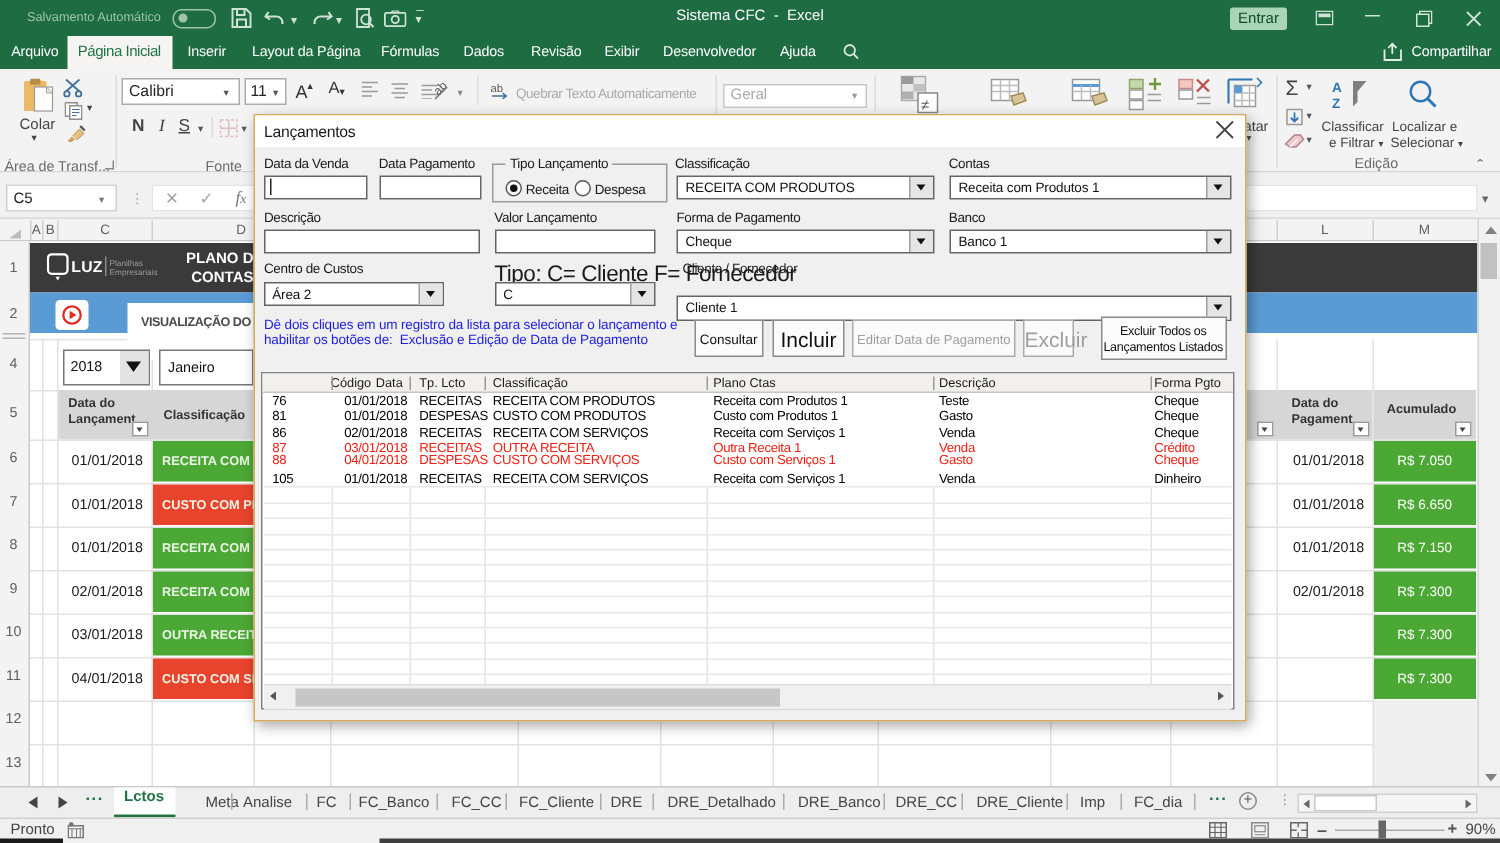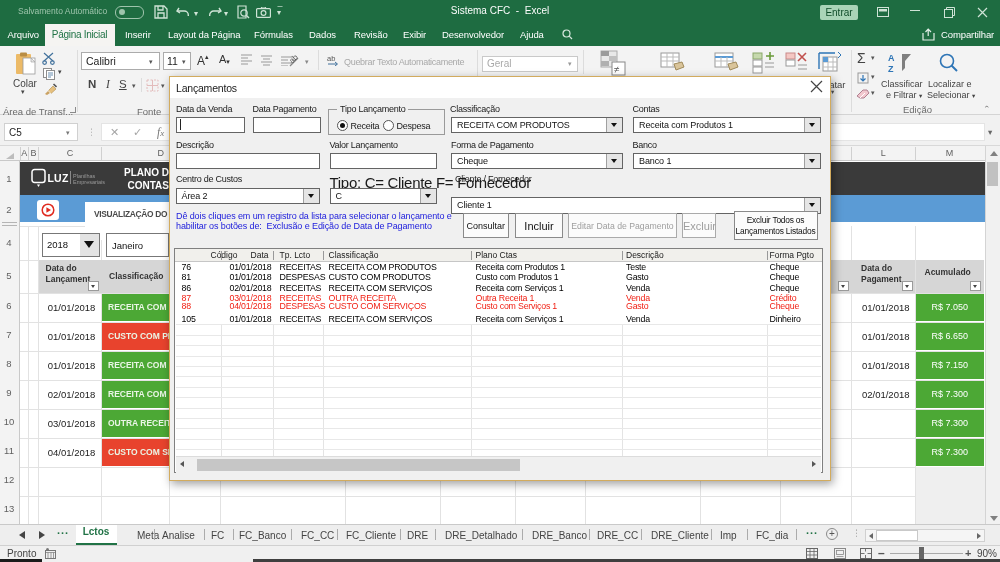--- a/index.html
+++ b/index.html
@@ -19,21 +19,21 @@
 .fbtn:after{content:"";position:absolute;left:2px;top:3px;border-left:2.5px solid transparent;border-right:2.5px solid transparent;border-top:3.5px solid #444;}
 .stab{color:#444;font-size:10px;line-height:21px;}
 .tsep{position:absolute;top:529px;width:1px;height:11px;background:#ababab;}
 
 .lbl{font-size:9px;color:#1a1a1a;white-space:nowrap;letter-spacing:-0.25px;}
 .inp{position:absolute;background:#fff;border:1px solid #646464;box-sizing:border-box;}
 .combo{position:absolute;background:#fff;border:1px solid #646464;box-sizing:border-box;font-size:9px;color:#111;letter-spacing:-0.1px;}
 .combo .tx{position:absolute;left:5px;top:0;line-height:15px;white-space:nowrap;}
 .combo .ar{position:absolute;right:0;top:0;bottom:0;width:15px;background:#e5e5e5;border-left:1px solid #a0a0a0;}
 .combo .ar:after{content:"";position:absolute;left:4px;top:5px;border-left:3.5px solid transparent;border-right:3.5px solid transparent;border-top:4px solid #111;}
-.btn{position:absolute;background:#fbfbfb;border:1px solid #8a8a8a;box-sizing:border-box;font-size:11px;color:#111;text-align:center;}
+.btn{position:absolute;background:#fbfbfb;border:1px solid #8a8a8a;box-sizing:border-box;font-size:14px;color:#111;text-align:center;}
 .btn.dis{color:#9e9e9e;border-color:#aaa;}
 .thd{position:absolute;top:0;height:12px;font-size:8.5px;color:#1a1a1a;line-height:12px;white-space:nowrap;}
 .trow{position:absolute;left:0;width:649px;height:10.4px;font-size:8.8px;line-height:10.4px;color:#000;letter-spacing:-0.2px;padding-left:46px;}
 .trow span{position:absolute;top:0;white-space:nowrap;}
 .trow.red{color:#f01e12;}
 </style></head>
 <body>
 <div id="app">
 
 <div class="ab" style="left:0;top:0;width:1000px;height:24px;background:#1e6c41;"></div>
@@ -521,21 +521,21 @@
         <span class="ar"></span>
       </div>
  <div class="ab combo" style="left:633px;top:152.5px;width:187.5px;height:16.5px;">
         <span class="tx">Banco 1</span>
         <span class="ar"></span>
       </div>
 
  <div class="ab lbl" style="left:176px;top:174px;">Centro de Custos</div>
  <div class="ab lbl" style="left:329.5px;top:174px;font-size:15px;letter-spacing:-0.3px;">Tipo: C= Cliente F= Fornecedor</div>
  <div class="ab lbl" style="left:455px;top:174px;">Cliente / Fornecedor</div>
- <div class="ab combo" style="left:175.5px;top:187.5px;width:144px;height:16.5px;">
+ <div class="ab combo" style="left:175.5px;top:187.5px;width:120px;height:16.5px;">
         <span class="tx">Área 2</span>
         <span class="ar"></span>
       </div>
  <div class="ab combo" style="left:329.5px;top:187.5px;width:107px;height:16.5px;">
         <span class="tx">C</span>
         <span class="ar"></span>
       </div>
  <div class="ab combo" style="left:451px;top:197px;width:369.5px;height:16.5px;">
         <span class="tx">Cliente 1</span>
         <span class="ar"></span>
@@ -544,21 +544,21 @@
  <div class="ab" style="left:176px;top:210.5px;font-size:9px;color:#2121dc;line-height:10.5px;letter-spacing:-0.1px;">Dê dois cliques em um registro da lista para selecionar o lançamento e<br>habilitar os botões de: &nbsp;Exclusão e Edição de Data de Pagamento</div>
 
  <div class="btn" style="left:462.5px;top:213px;width:46.5px;height:25px;line-height:25px;font-size:9px;white-space:nowrap;overflow:hidden;">Consultar</div>
  <div class="btn" style="left:515px;top:213px;width:48px;height:25px;line-height:25px;">Incluir</div>
  <div class="btn dis" style="left:568px;top:213px;width:109px;height:25px;line-height:25px;font-size:8.7px;white-space:nowrap;overflow:hidden;">Editar Data de Pagamento</div>
  <div class="btn dis" style="left:682px;top:213px;width:34px;height:25px;line-height:25px;">Excluir</div>
  <div class="btn" style="left:733.5px;top:211px;width:84px;height:29px;font-size:8.4px;letter-spacing:-0.2px;line-height:11px;padding-top:3px;box-sizing:border-box;white-space:nowrap;overflow:hidden;">Excluir Todos os<br>Lançamentos Listados</div>
 
  <div class="ab" style="left:173.5px;top:248px;width:649px;height:225px;background:#fff;border:1px solid #808080;box-sizing:border-box;">
   <div style="position:absolute;left:0;top:0;width:647px;height:12px;background:#f1f0ec;border-bottom:1px solid #c6c6c6;"></div>
-  <div class="thd" style="left:7px;padding-left:29px;">Código</div>
+  <div class="thd" style="left:17px;padding-left:29px;">Código</div>
   <div class="thd" style="left:68px;width:26px;text-align:right;">Data</div>
   <div class="thd" style="left:105px;">Tp. Lcto</div>
   <div class="thd" style="left:154px;">Classificação</div>
   <div class="thd" style="left:301px;">Plano Ctas</div>
   <div class="thd" style="left:451.5px;">Descrição</div>
   <div class="thd" style="left:595px;">Forma Pgto</div>
 
   <div style="position:absolute;left:46.8px;top:2px;width:1px;height:9px;background:#999;"></div>
   <div style="position:absolute;left:98.3px;top:2px;width:1px;height:9px;background:#999;"></div>
   <div style="position:absolute;left:148.5px;top:2px;width:1px;height:9px;background:#999;"></div>

